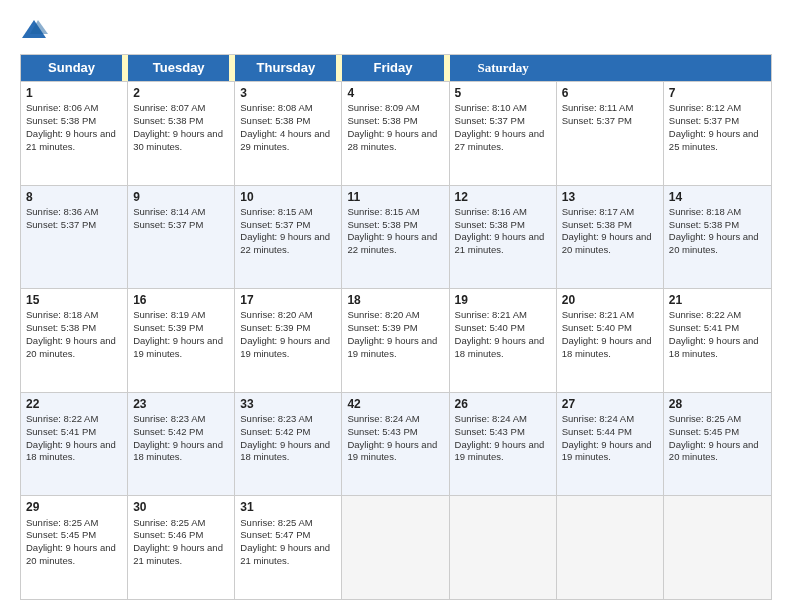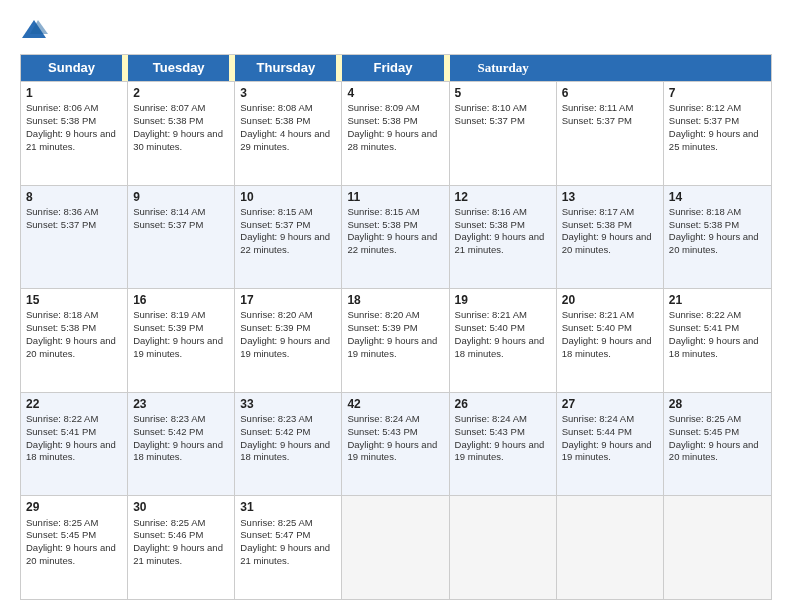--- a/index.html
+++ b/index.html
@@ -130,21 +130,21 @@
         <div class="cal-header-cell">Thursday</div>
         <div class="cal-header-cell">Friday</div>
         <div class="cal-header-cell">Saturday</div>
       </div>
     <div class="cal-body">
     <div class="cal-row">
           <div class="cal-cell"><span class="day-num">1</span><span>Sunrise: 8:06 AM</span><br><span>Sunset: 5:38 PM</span><br><span>Daylight: 9 hours and 21 minutes.</span></div>
           <div class="cal-cell"><span class="day-num">2</span><span>Sunrise: 8:07 AM</span><br><span>Sunset: 5:38 PM</span><br><span>Daylight: 9 hours and 30 minutes.</span></div>
           <div class="cal-cell"><span class="day-num">3</span><span>Sunrise: 8:08 AM</span><br><span>Sunset: 5:38 PM</span><br><span>Daylight: 4 hours and 29 minutes.</span></div>
           <div class="cal-cell"><span class="day-num">4</span><span>Sunrise: 8:09 AM</span><br><span>Sunset: 5:38 PM</span><br><span>Daylight: 9 hours and 28 minutes.</span></div>
-          <div class="cal-cell"><span class="day-num">5</span><span>Sunrise: 8:10 AM</span><br><span>Sunset: 5:37 PM</span><br></div>
+          <div class="cal-cell"><span class="day-num">5</span><span>Sunrise: 8:10 AM</span><br><span>Sunset: 5:37 PM</span><br><span>Daylight: 9 hours and 27 minutes.</span></div>
           <div class="cal-cell"><span class="day-num">6</span><span>Sunrise: 8:11 AM</span><br><span>Sunset: 5:37 PM</span><br></div>
           <div class="cal-cell"><span class="day-num">7</span><span>Sunrise: 8:12 AM</span><br><span>Sunset: 5:37 PM</span><br><span>Daylight: 9 hours and 25 minutes.</span></div>
         </div>
         <div class="cal-row alt-row">
           <div class="cal-cell"><span class="day-num">8</span><span>Sunrise: 8:36 AM</span><br><span>Sunset: 5:37 PM</span><br></div>
           <div class="cal-cell"><span class="day-num">9</span><span>Sunrise: 8:14 AM</span><br><span>Sunset: 5:37 PM</span><br></div>
           <div class="cal-cell"><span class="day-num">10</span><span>Sunrise: 8:15 AM</span><br><span>Sunset: 5:37 PM</span><br><span>Daylight: 9 hours and 22 minutes.</span></div>
           <div class="cal-cell"><span class="day-num">11</span><span>Sunrise: 8:15 AM</span><br><span>Sunset: 5:38 PM</span><br><span>Daylight: 9 hours and 22 minutes.</span></div>
           <div class="cal-cell"><span class="day-num">12</span><span>Sunrise: 8:16 AM</span><br><span>Sunset: 5:38 PM</span><br><span>Daylight: 9 hours and 21 minutes.</span></div>
           <div class="cal-cell"><span class="day-num">13</span><span>Sunrise: 8:17 AM</span><br><span>Sunset: 5:38 PM</span><br><span>Daylight: 9 hours and 20 minutes.</span></div>

